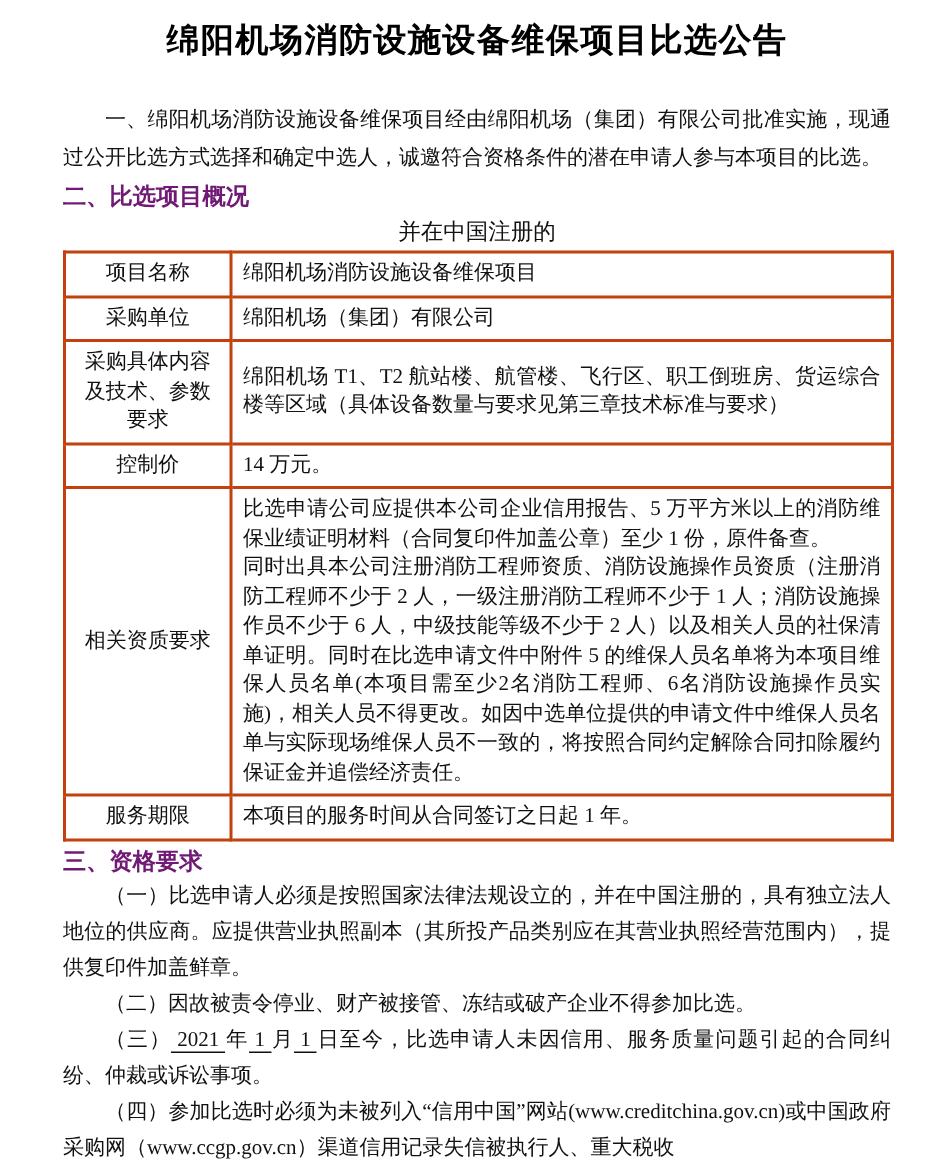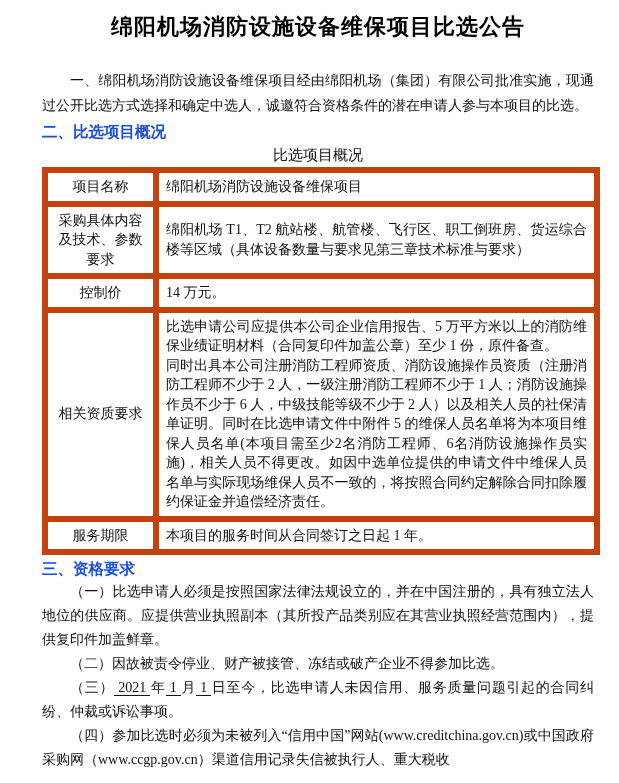--- a/index.html
+++ b/index.html
@@ -28,36 +28,36 @@
     line-height: 25px;
     text-align: justify;
     text-indent: 2em;
   }
   .sec-heading {
     margin: 2px 0 0 0;
     font-family: "Liberation Sans", "DejaVu Sans", sans-serif;
     font-weight: bold;
     font-size: 15.5px;
     line-height: 23px;
-    color: #1d4ed8;
+    color: #701a75;
   }
   .table-caption {
     margin: 0;
     width: 552px;
     text-align: center;
     font-size: 15px;
     line-height: 24px;
   }
   table.overview {
     width: 552px;
     border-collapse: collapse;
     table-layout: fixed;
   }
   table.overview td {
-    border: 6px solid #c2410c;
+    border: 2px solid #c2410c;
     font-size: 14px;
     line-height: 19.5px;
     padding: 4px 7px;
     vertical-align: middle;
     word-break: break-word;
   }
   td.cell-label {
     text-align: center;
     font-size: 15px;
     padding: 4px 6px;
@@ -76,31 +76,35 @@
 <body>
 
 <div class="page">
 
   <h1 class="doc-title">绵阳机场消防设施设备维保项目比选公告</h1>
 
   <p class="para">一、绵阳机场消防设施设备维保项目经由绵阳机场（集团）有限公司批准实施，现通过公开比选方式选择和确定中选人，诚邀符合资格条件的潜在申请人参与本项目的比选。</p>
 
   <h2 class="sec-heading">二、比选项目概况</h2>
 
-  <p class="table-caption">比选项目概况</p>
+  <p class="table-caption">并在中国注册的</p>
 
   <table class="overview">
     <colgroup>
       <col style="width:111px">
       <col style="width:441px">
     </colgroup>
     <tbody>
       <tr>
         <td class="cell-label">项目名称</td>
         <td class="cell-value">绵阳机场消防设施设备维保项目</td>
+      </tr>
+      <tr>
+        <td class="cell-label">采购单位</td>
+        <td class="cell-value">绵阳机场（集团）有限公司</td>
       </tr>
       <tr>
         <td class="cell-label">采购具体内容及技术、参数要求</td>
         <td class="cell-value">绵阳机场 T1、T2 航站楼、航管楼、飞行区、职工倒班房、货运综合楼等区域（具体设备数量与要求见第三章技术标准与要求）</td>
       </tr>
       <tr>
         <td class="cell-label">控制价</td>
         <td class="cell-value">14 万元。</td>
       </tr>
       <tr>

